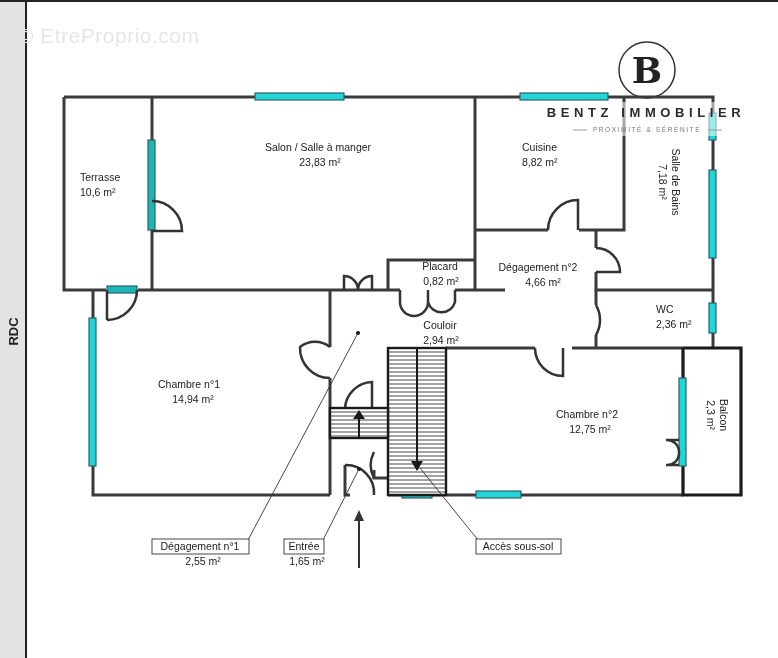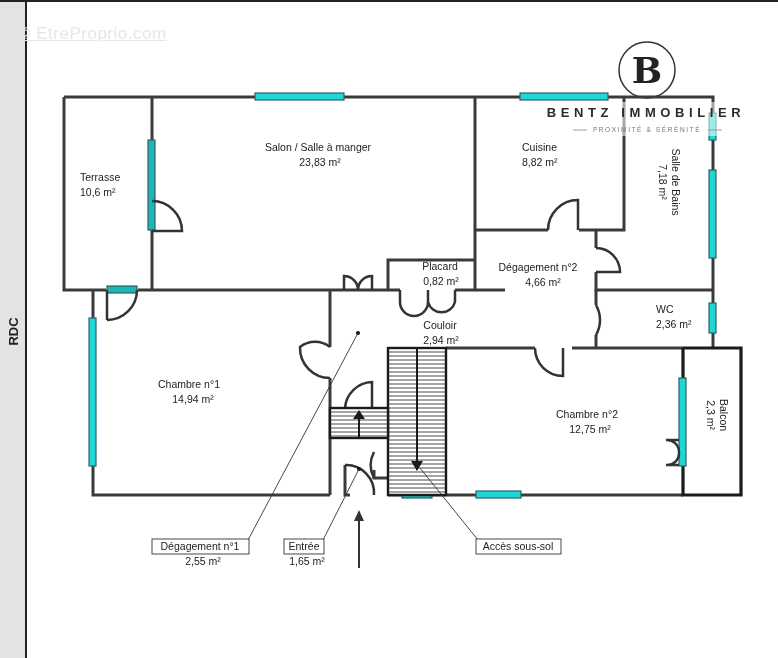--- a/index.html
+++ b/index.html
@@ -1,20 +1,20 @@
 <!DOCTYPE html>
 <html><head>
 <meta charset="utf-8">
 <style>
   html, body { margin:0; padding:0; background:#ffffff; }
   body { width:778px; height:658px; position:relative; overflow:hidden; font-family:"Liberation Sans", sans-serif; }
   .frame { position:absolute; left:0; top:0; width:778px; height:658px; box-sizing:border-box; border-top:2px solid #222; }
   .side-band { position:absolute; left:0; top:2px; width:25px; height:656px; background:#e3e3e3; border-right:2px solid #222; }
   .side-label { position:absolute; left:-12px; top:322px; width:50px; text-align:center; transform:rotate(-90deg); font-size:13px; font-weight:bold; color:#222; }
-  .watermark { position:absolute; left:18px; top:24px; font-size:17px; color:#e6e6e6; letter-spacing:0.5px;text-decoration:underline; }
+  .watermark { position:absolute; left:18px; top:24px; font-size:21px; color:#e6e6e6; letter-spacing:0.5px; }
   svg { position:absolute; left:0; top:0; }
   .lbl { font-size:10.5px; fill:#222; }
   .brand-name { font-size:13px; font-weight:bold; letter-spacing:4.6px; fill:#2b2b2b; }
   .brand-tag { font-size:6.5px; letter-spacing:1.6px; fill:#777; }
   .brand-b { font-family:"DejaVu Serif", serif; font-size:36px; font-weight:bold; fill:#222; }
   .wall { stroke:#3a3a3a; stroke-width:3; fill:none; }
   .wall-b { stroke:#1a1a1a; stroke-width:3.2; fill:none; }
   .door { stroke:#333; stroke-width:2.5; fill:none; }
   .win { fill:#22d6d6; stroke:#2c5f6a; stroke-width:1.2; }
   .win-dark { fill:#1eb5b5; stroke:#2c5f6a; stroke-width:1.2; }

